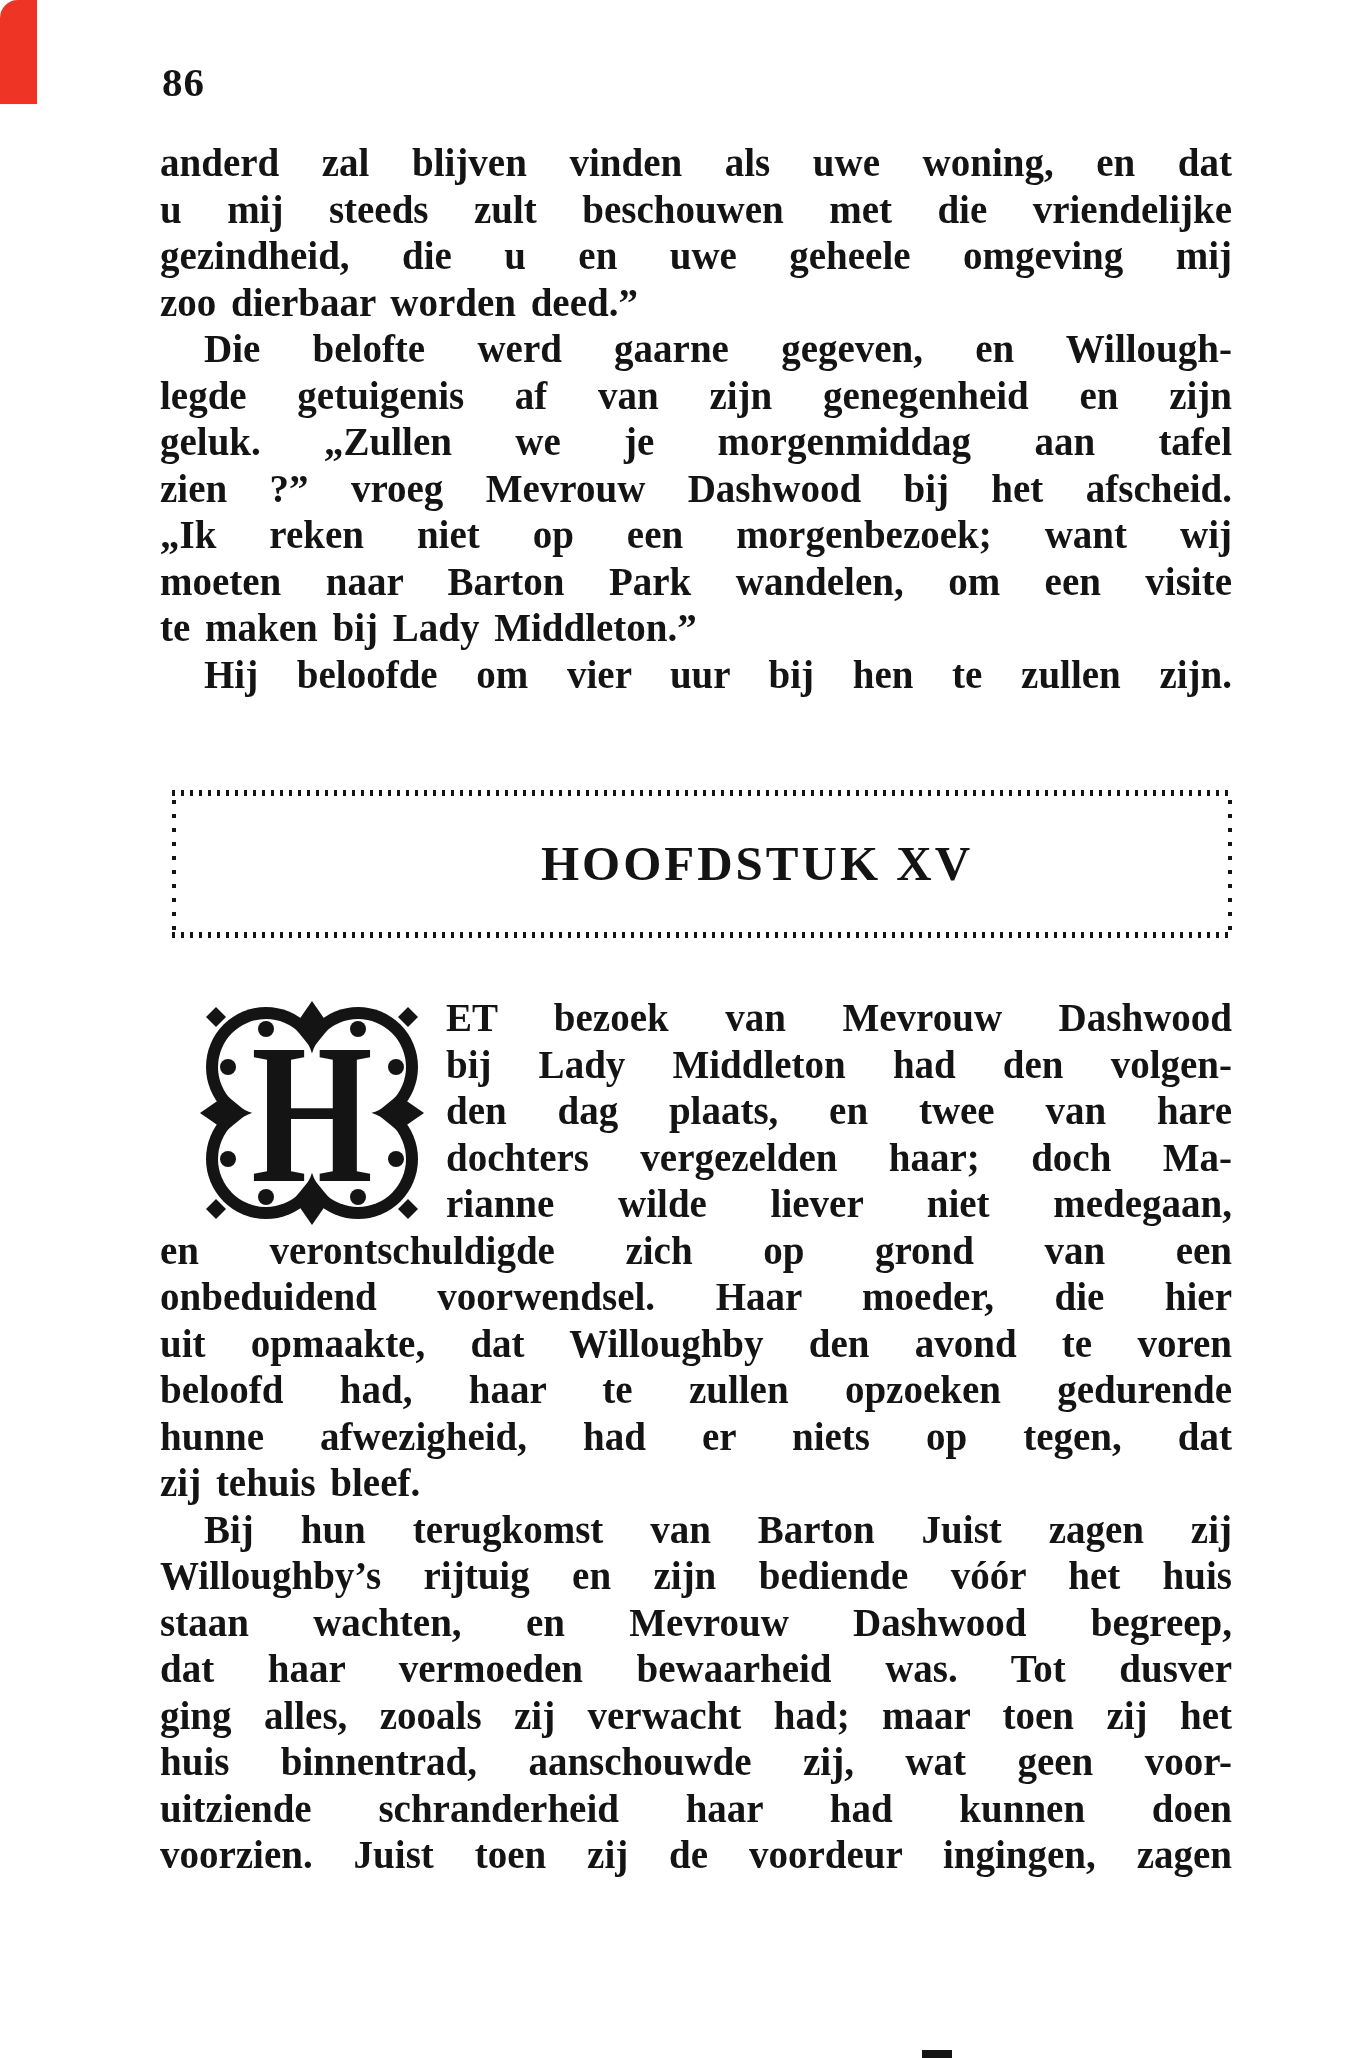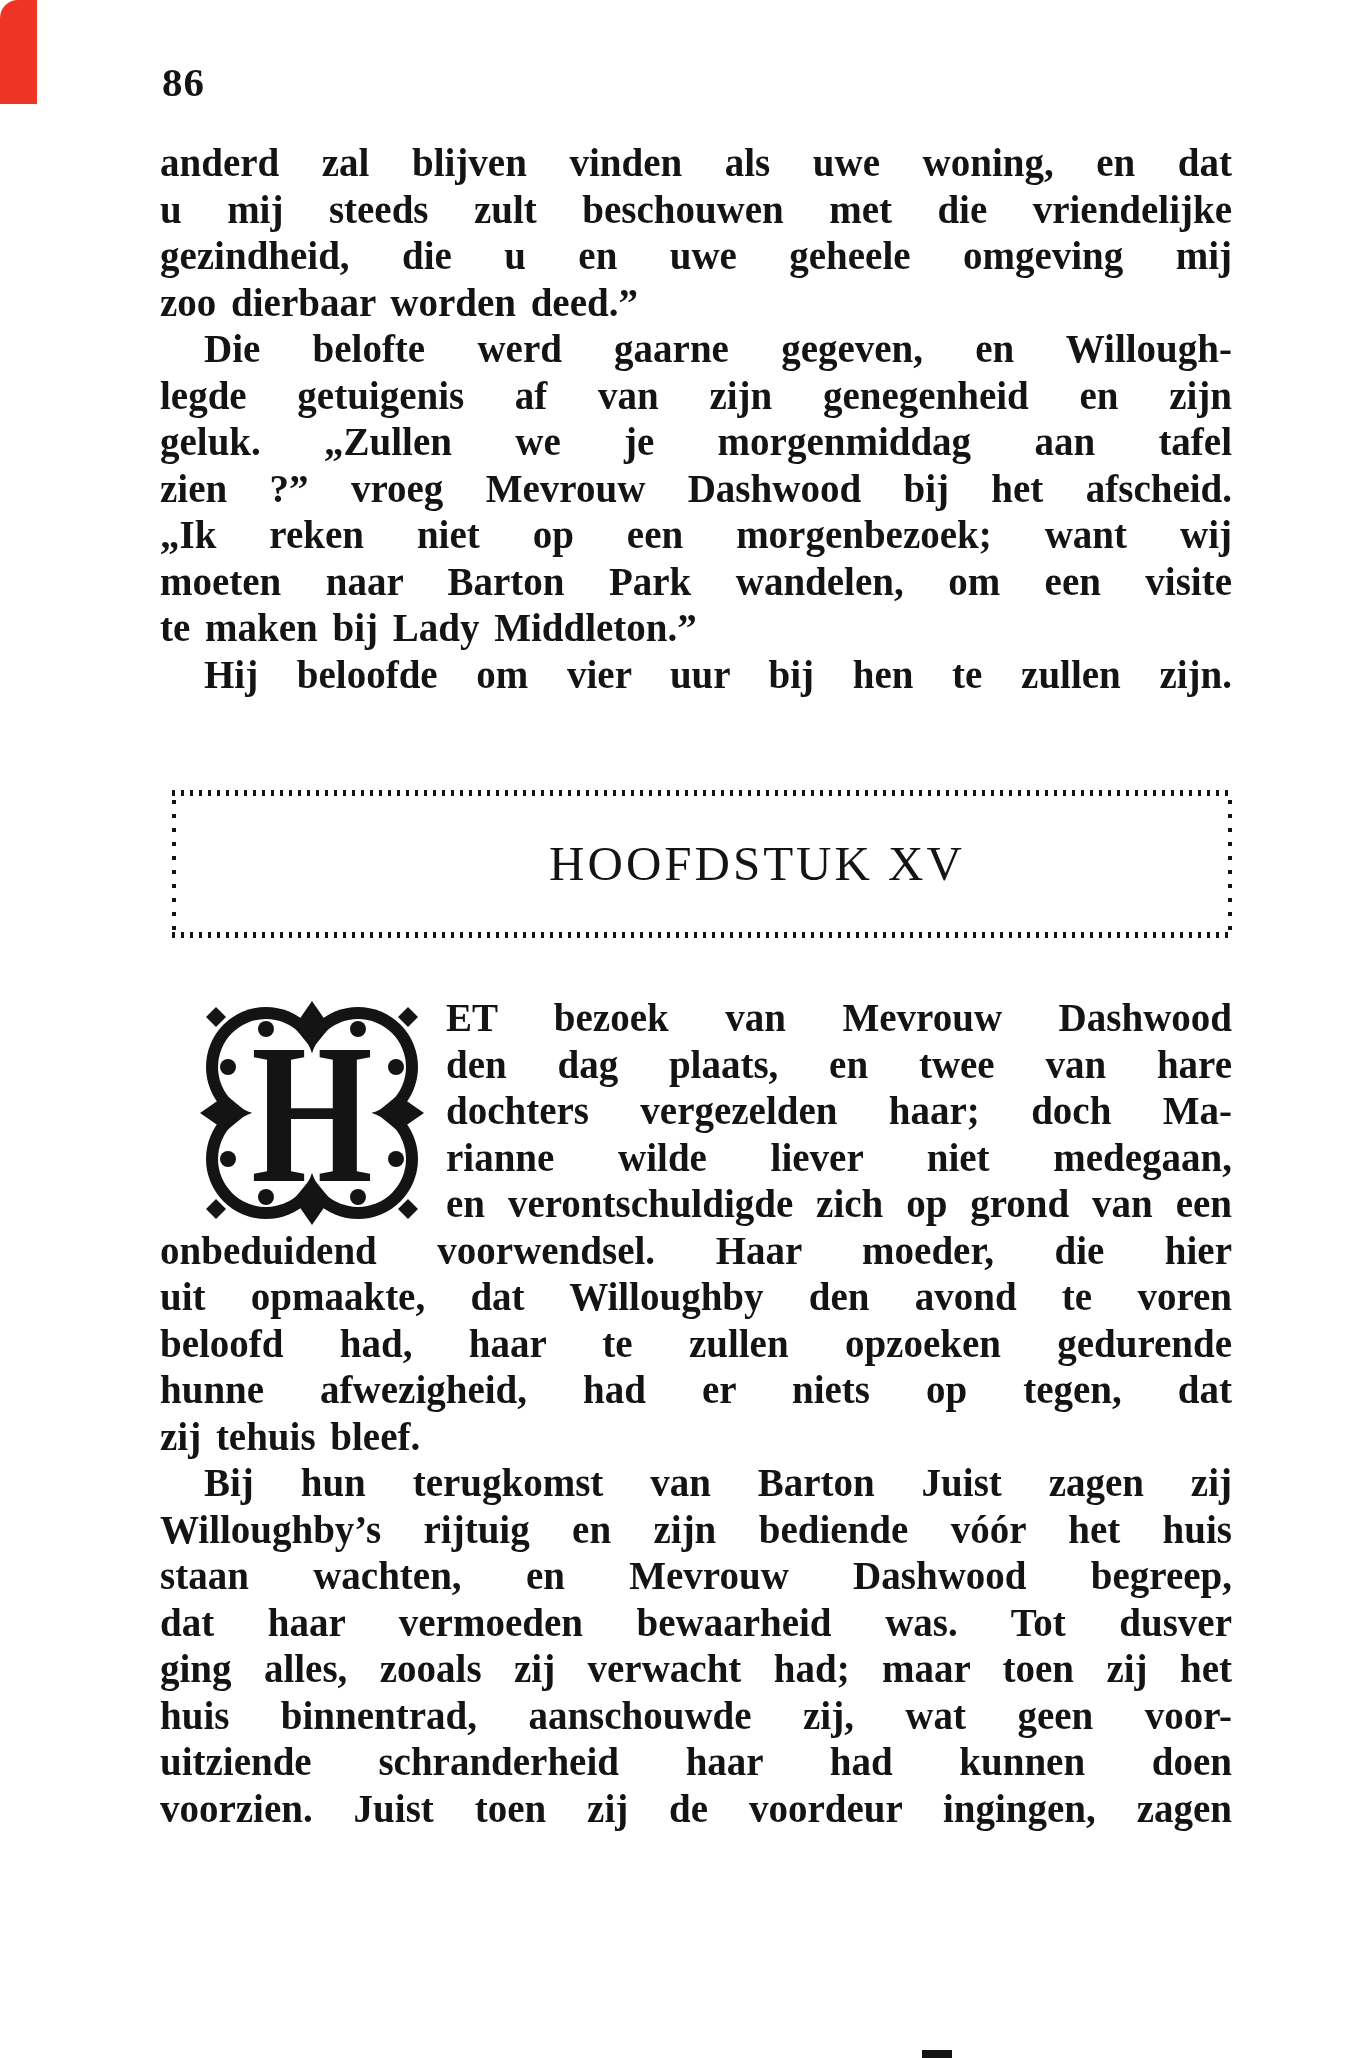--- a/index.html
+++ b/index.html
@@ -68,21 +68,21 @@
   }
   .bl { left: 0; }
   .br { right: 0; }
   .chapter-title {
     position: absolute;
     left: 0; right: 0;
     top: 0;
     line-height: 148px;
     text-align: center;
     font-size: 49px;
-    font-weight: normal;
+    font-weight: bold;
     letter-spacing: 3px;
     transform: translateX(55px);
   }
 
   
   .dropcap {
     float: left;
     width: 224px;
     height: 224px;
     margin: 6px 22px 0 40px;
@@ -165,20 +165,21 @@
             <circle cx="98" cy="33" r="4"></circle>
             <circle cx="14" cy="79" r="4"></circle>
             <circle cx="98" cy="79" r="4"></circle>
             <circle cx="33" cy="98" r="4"></circle>
             <circle cx="79" cy="98" r="4"></circle>
           </g>
           <text transform="translate(56,90) scale(0.78,1)" x="0" y="0" text-anchor="middle" font-family="Liberation Serif, DejaVu Serif, serif" font-size="100" font-weight="bold" fill="#141414">H</text>
         </svg>
       </div>
     <div class="line just">ET bezoek van Mevrouw Dashwood</div>
+        <div class="line just">bij Lady Middleton had den volgen-</div>
         <div class="line just">den dag plaats, en twee van hare</div>
         <div class="line just">dochters vergezelden haar; doch Ma-</div>
         <div class="line just">rianne wilde liever niet medegaan,</div>
         <div class="line just">en verontschuldigde zich op grond van een</div>
         <div class="line just">onbeduidend voorwendsel. Haar moeder, die hier</div>
         <div class="line just">uit opmaakte, dat Willoughby den avond te voren</div>
         <div class="line just">beloofd had, haar te zullen opzoeken gedurende</div>
         <div class="line just">hunne afwezigheid, had er niets op tegen, dat</div>
         <div class="line">zij tehuis bleef.</div>
       </div>

